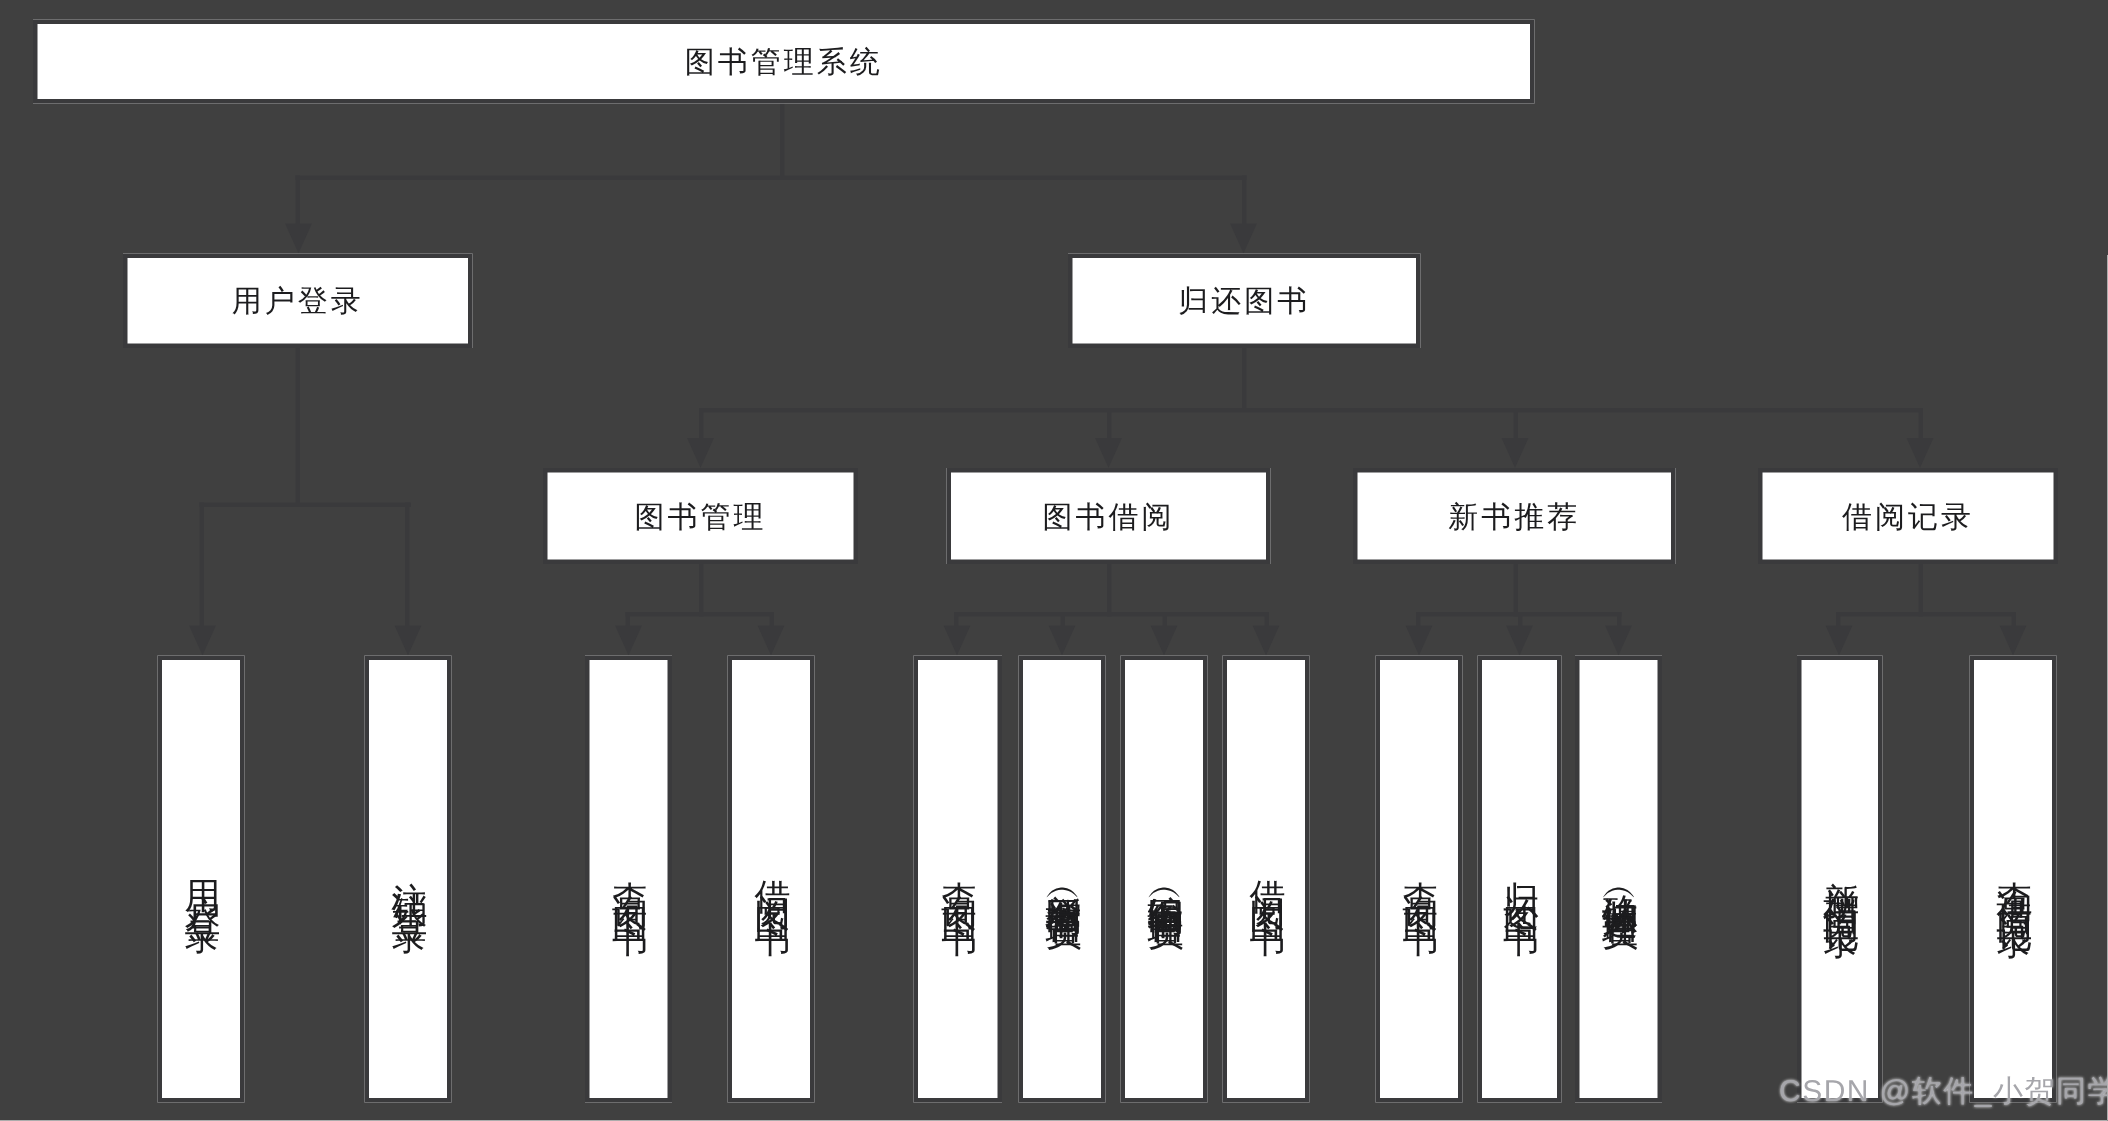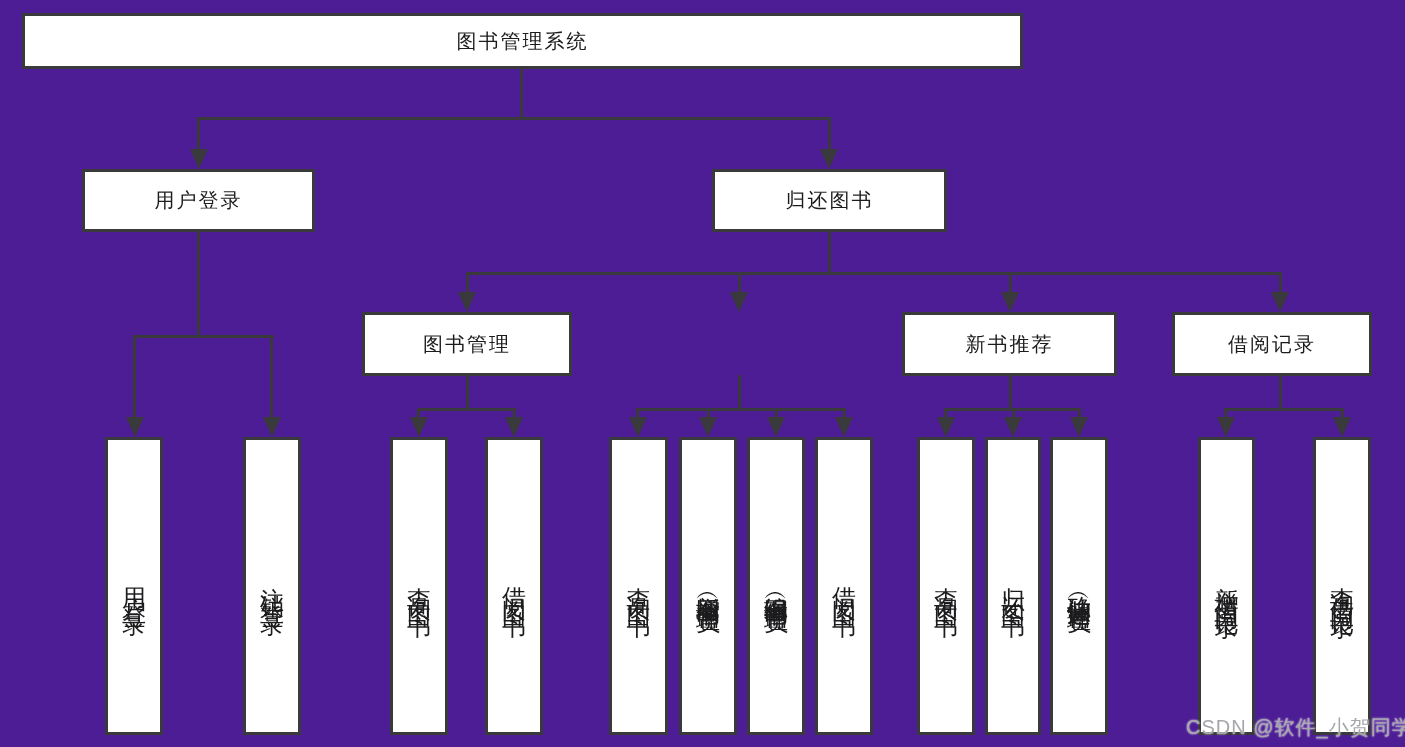--- a/index.html
+++ b/index.html
@@ -1,17 +1,17 @@
 <!DOCTYPE html>
 <html><head>
 <meta charset="utf-8">
 <style>
   html,body{margin:0;padding:0;background:#ffffff;}
   .canvas{
-    position:relative;width:1405px;height:747px;background:#4c1d95;overflow:hidden;
+    position:relative;width:1405px;height:747px;background:#404040;overflow:hidden;
     font-family:"Liberation Sans","DejaVu Sans",sans-serif;color:#1c1c1e;
   }
   .box{
     position:absolute;box-sizing:border-box;background:#ffffff;
     border:3px solid #3a3a3c;display:flex;align-items:center;justify-content:center;
     z-index:2;
   }
   .hbox{font-size:20px;letter-spacing:2px;white-space:nowrap;}
   .vbox{
     writing-mode:vertical-rl;text-orientation:mixed;
@@ -72,20 +72,23 @@
   <div class="arr" style="left:458px;top:292px;"></div>
   <div class="vline" style="left:738px;top:272px;height:24px;"></div>
   <div class="arr" style="left:730px;top:292px;"></div>
   <div class="vline" style="left:1009px;top:272px;height:24px;"></div>
   <div class="arr" style="left:1001px;top:292px;"></div>
   <div class="vline" style="left:1279px;top:272px;height:24px;"></div>
   <div class="arr" style="left:1271px;top:292px;"></div>
 
   <div class="box hbox" style="left:362px;top:312px;width:210px;height:64px;">
     <span>图书管理</span>
+  </div>
+  <div class="box hbox" style="left:631px;top:312px;width:216px;height:64px;">
+    <span>图书借阅</span>
   </div>
   <div class="box hbox" style="left:902px;top:312px;width:215px;height:64px;">
     <span>新书推荐</span>
   </div>
   <div class="box hbox" style="left:1172px;top:312px;width:200px;height:64px;">
     <span>借阅记录</span>
   </div>
 
   <div class="vline" style="left:466px;top:375px;height:36px;"></div>
   <div class="vline" style="left:738px;top:375px;height:36px;"></div>

